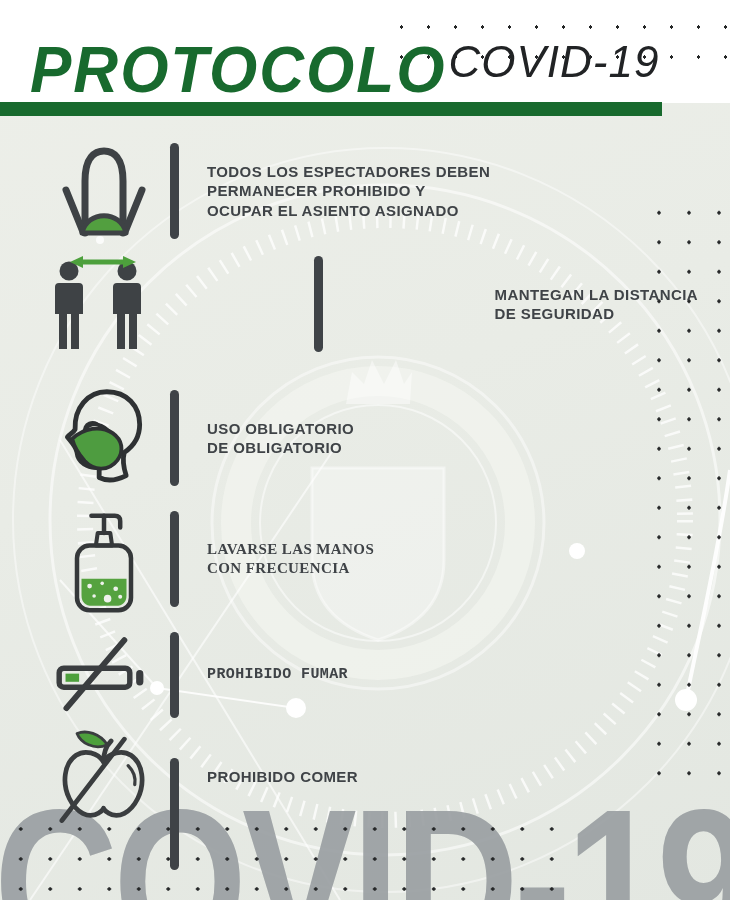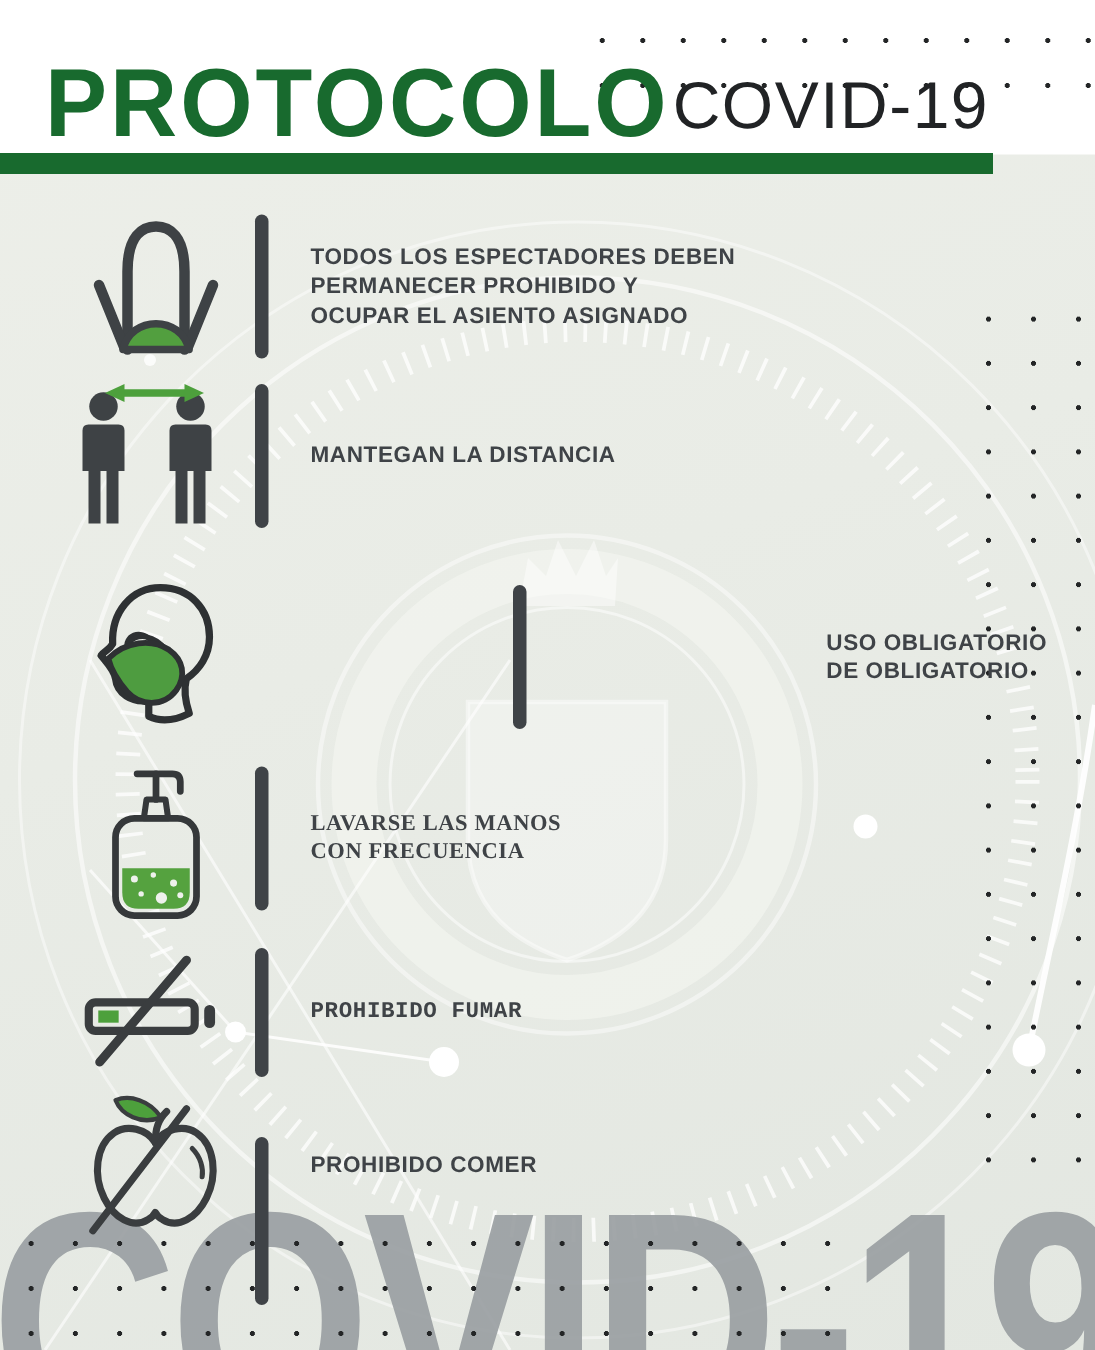--- a/index.html
+++ b/index.html
@@ -4,21 +4,21 @@
 <style>
   html,body{margin:0;padding:0;background:#cfd3cf;}
   .poster{
     position:relative;width:730px;height:900px;overflow:hidden;
     background:linear-gradient(160deg,#edefe9 0%,#e9ece6 45%,#e3e7e1 100%);
     font-family:"Liberation Sans",sans-serif;
   }
   .top-band{position:absolute;left:0;top:0;width:730px;height:103px;background:#ffffff;z-index:2;}
   .bg-decor{position:absolute;left:0;top:0;z-index:1;}
   .green-bar{position:absolute;left:0;top:102px;width:662px;height:14px;background:#186a2e;z-index:5;}
-  .header{position:absolute;left:30px;top:40px;display:flex;align-items:center;z-index:6;white-space:nowrap;}
+  .header{position:absolute;left:30px;top:40px;display:flex;align-items:flex-start;z-index:6;white-space:nowrap;font-style:italic;}
   .header .title{font-size:62px;font-weight:800;letter-spacing:2px;color:#186a2e;line-height:1;transform:scaleY(1.04);transform-origin:bottom left;}
   .header .subtitle{font-size:44px;font-weight:400;letter-spacing:1px;color:#212325;line-height:1;margin-left:2px;}
   .dots{position:absolute;z-index:3;background-image:radial-gradient(circle,#232526 1.5px,rgba(0,0,0,0) 1.8px);}
   .dots-tr{left:388px;top:12px;width:342px;height:58px;background-size:27px 30px;z-index:4;}
   .dots-right{left:644px;top:198px;width:86px;height:596px;background-size:30px 29.5px;}
   .dots-bottom{left:6px;top:814px;width:560px;height:86px;background-size:29.5px 30px;z-index:4;}
   .watermark{
     position:absolute;left:-6px;top:778px;z-index:2;white-space:nowrap;
     font-size:172px;font-weight:800;letter-spacing:-5px;color:#9ba0a3;opacity:.92;
     transform:scaleY(1.2);transform-origin:top left;line-height:1;
@@ -89,43 +89,44 @@
         </svg>
       </div>
       <div class="divider" style="height:96px;"></div>
       <div class="rule-text">
         <div>TODOS LOS ESPECTADORES DEBEN</div>
         <div>PERMANECER PROHIBIDO Y</div>
         <div>OCUPAR EL ASIENTO ASIGNADO</div>
       </div>
     </div>
 
-    <div class="rule" style="top:250px;height:108px;">
+    <div class="rule" style="top:250px;height:108px;justify-content:space-between;">
       <div class="icon-cell">
         <svg width="112" height="100" viewBox="0 0 110 100">
           <g fill="#3e4245">
             <circle cx="20" cy="17" r="9.5"></circle>
             <path d="M10 29 h20 q4 0 4 4 v27 h-4 v35 h-8 v-35 h-4 v35 h-8 v-35 h-4 v-27 q0 -4 4 -4 z"></path>
             <circle cx="78" cy="17" r="9.5"></circle>
             <path d="M68 29 h20 q4 0 4 4 v27 h-4 v35 h-8 v-35 h-4 v35 h-8 v-35 h-4 v-27 q0 -4 4 -4 z"></path>
           </g>
           <g stroke="#4da03c" stroke-width="5" fill="#4da03c">
             <line x1="33" y1="8" x2="75" y2="8"></line>
             <polygon points="21,8 34,2 34,14" stroke="none"></polygon>
             <polygon points="87,8 74,2 74,14" stroke="none"></polygon>
           </g>
         </svg>
       </div>
       <div class="divider" style="height:96px;"></div>
       <div class="rule-text">
         <div>MANTEGAN LA DISTANCIA</div>
-      </div>
-    </div>
-
-    <div class="rule" style="top:381px;height:114px;justify-content:space-between;">
+        <div>DE SEGURIDAD</div>
+      </div>
+    </div>
+
+    <div class="rule" style="top:381px;height:114px;">
       <div class="icon-cell">
         <svg width="106" height="108" viewBox="0 0 110 110">
           <path d="M58 7 C 79 7 92 22 92 41 C 92 54 85 64 76 70 C 74 78 75 85 78 94 C 68 99 58 100 50 96 L 50 85 C 38 87 28 80 27 70 C 26 64 21 59 17 54 C 19 51 23 50 25 46 C 24 24 38 7 58 7 Z" fill="none" stroke="#2e3133" stroke-width="5" stroke-linejoin="round"></path>
           <path d="M52 44 C 44 35 33 40 35 50 C 36.5 58 44 63 51 60" fill="none" stroke="#2e3133" stroke-width="3.5" stroke-linecap="round"></path>
           <path d="M43 48 c 3 -4 8 -2 8 3" fill="none" stroke="#2e3133" stroke-width="3" stroke-linecap="round"></path>
           <path d="M62 50 C 54 40 43 38 36 45" fill="none" stroke="#2e3133" stroke-width="3.5" stroke-linecap="round"></path>
           <path d="M22 56 C 34 44 52 42 64 50 C 74 57 76 68 69 78 C 60 90 44 89 35 79 C 29 72 24 64 22 56 Z" fill="#4e9c40" stroke="#2e3133" stroke-width="4" stroke-linejoin="round"></path>
         </svg>
       </div>
       <div class="divider" style="height:96px;"></div>

